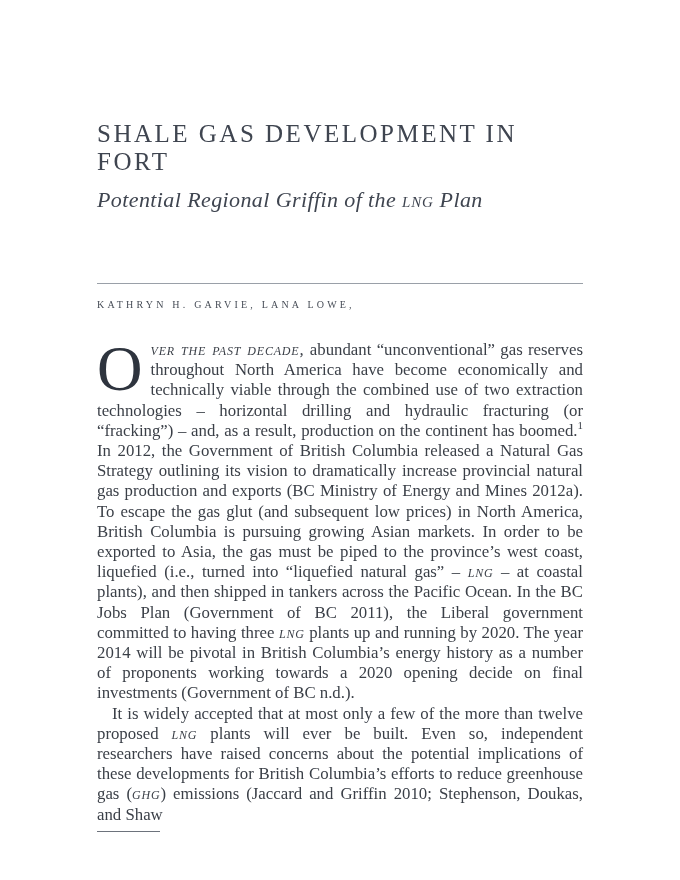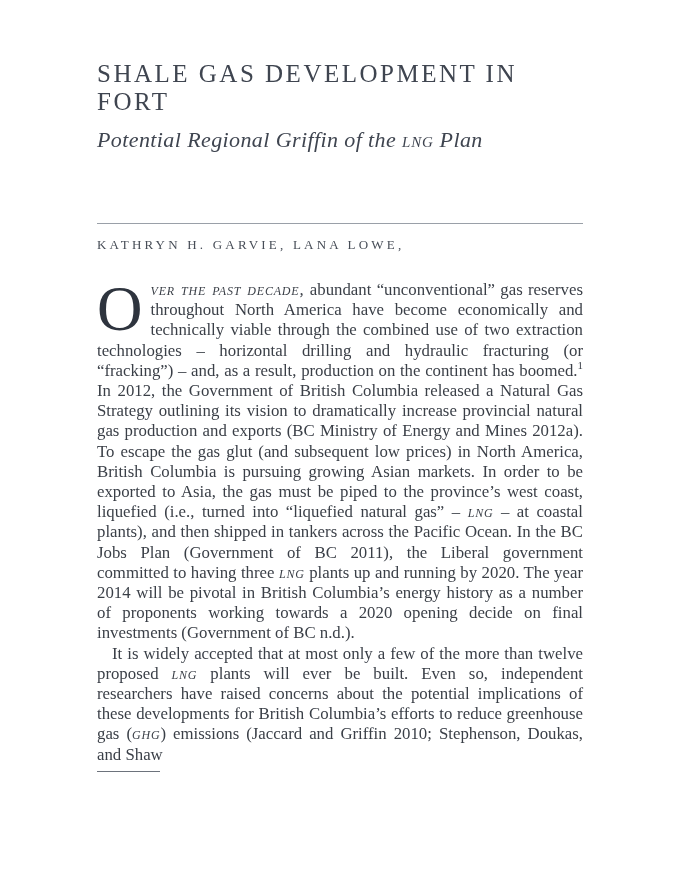--- a/index.html
+++ b/index.html
@@ -3,21 +3,21 @@
 <meta charset="utf-8">
 <style>
   html, body { margin: 0; padding: 0; background: #ffffff; }
   .page {
     position: relative;
     width: 680px;
     height: 880px;
     overflow: hidden;
     background: #ffffff;
     box-sizing: border-box;
-    padding: 60px 97px 0 97px;
+    padding: 120px 97px 0 97px;
     font-family: "Liberation Serif", serif;
     color: #3a3f47;
   }
   .title {
     margin: 0;
     font-size: 25px;
     line-height: 28px;
     font-weight: 400;
     letter-spacing: 2.5px;
     color: #3f4550;
@@ -32,21 +32,21 @@
     letter-spacing: 0.4px;
     color: #3f4550;
   }
   .rule {
     border: none;
     border-top: 1.5px solid #9aa0a8;
     margin: 68px 0 0 0;
   }
   .authors {
     margin-top: 9px;
-    font-size: 13px;
+    font-size: 10px;
     line-height: 24px;
     letter-spacing: 3.2px;
     color: #474d57;
   }
   .authors-line { display: block; }
   .body-text {
     margin-top: 23px;
     font-size: 16.8px;
     line-height: 20.2px;
     text-align: justify;

